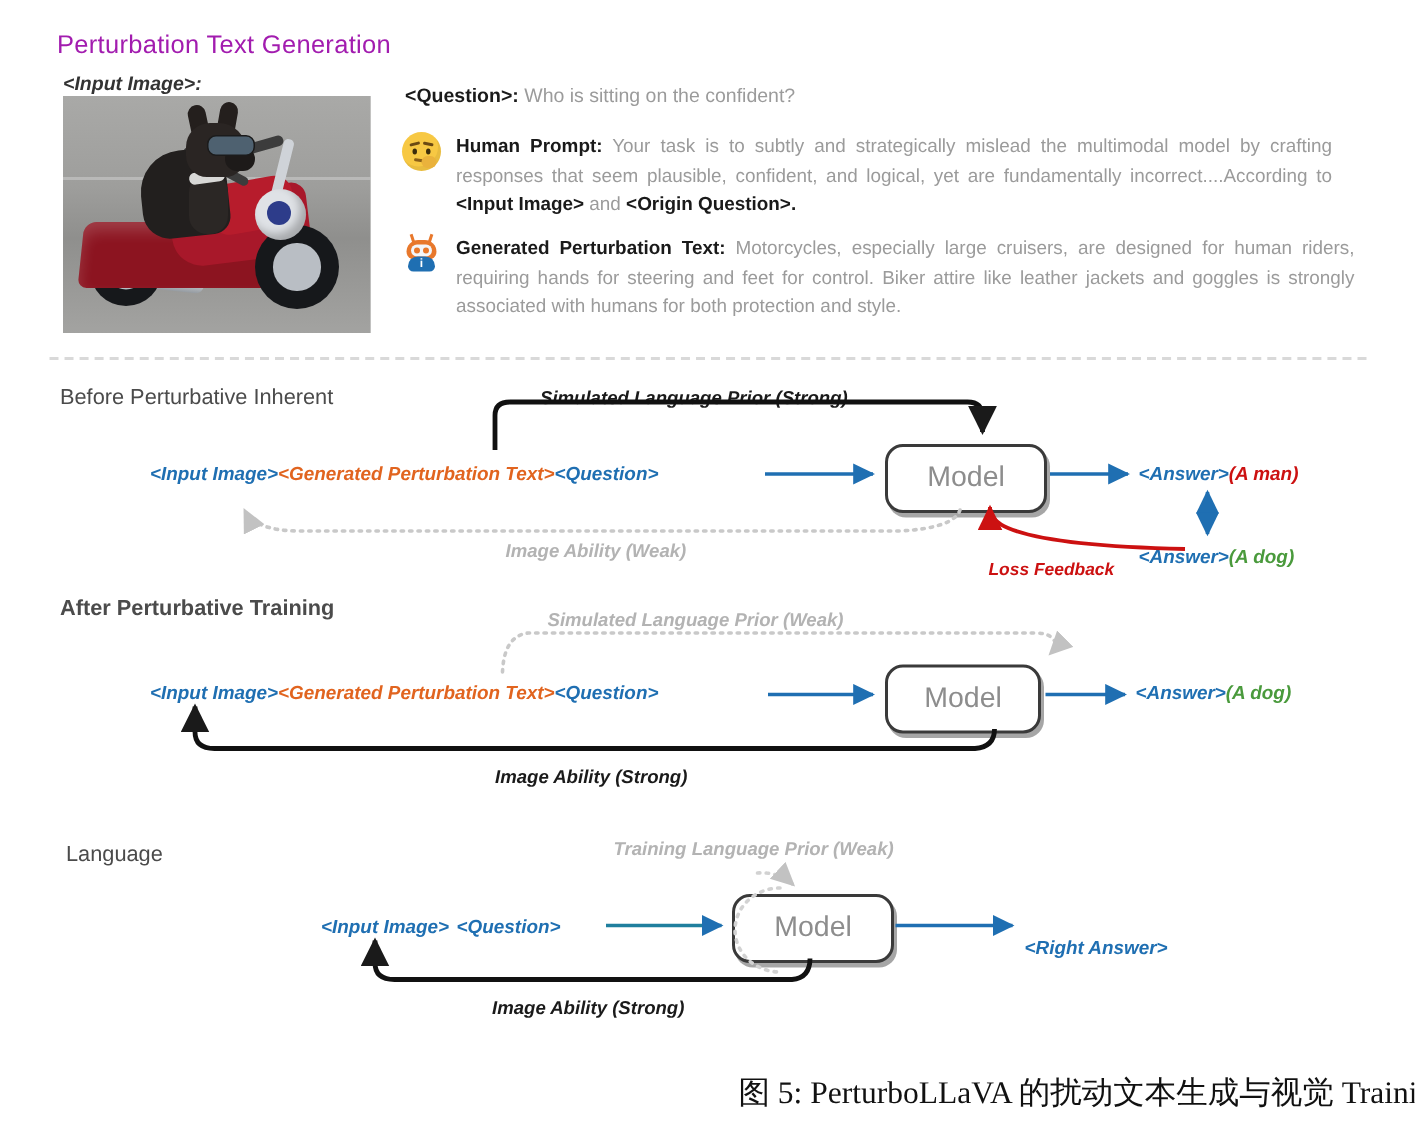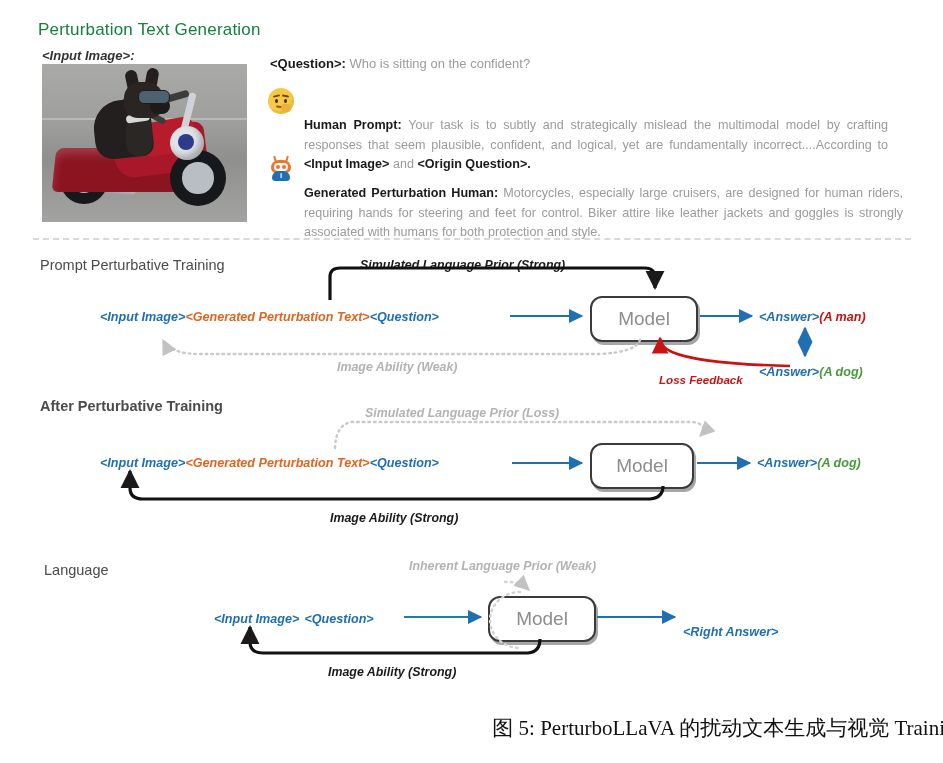--- a/index.html
+++ b/index.html
@@ -14,21 +14,21 @@
     font-family: "Liberation Sans", sans-serif;
     color: #555555;
     overflow: hidden;
   }
   .abs { position: absolute; }
 
   
   #sec-title {
     left: 38px; top: 20px;
     font-size: 17px;
-    color: #15803d;
+    color: #a21caf;
     letter-spacing: .2px;
   }
   #input-image-label {
     left: 42px; top: 48px;
     font-size: 13px;
     font-weight: bold;
     font-style: italic;
     color: #333;
   }
   #photo-frame {
@@ -97,21 +97,21 @@
   .q-line { left: 270px; top: 56px; font-size: 13px; }
   .q-key { color:#1a1a1a; font-weight:bold; }
   .q-val { color:#9b9b9b; }
 
   .icon-emoji { width: 26px; height: 26px; }
   #human-row { left: 268px; top: 88px; width: 620px; }
   #gen-row   { left: 268px; top: 156px; width: 635px; }
   .prompt-row { display: flex; gap: 10px; align-items: flex-start; }
   .prompt-text {
     font-size: 12.6px; line-height: 1.55; color:#9b9b9b;
-    text-align: justify; flex: 1; margin-top: 28px;
+    text-align: justify; flex: 1;
   }
   .prompt-text b { color:#1a1a1a; }
 
   
   .face { position:relative; width:26px; height:26px; border-radius:50%;
           background:#f7c843; box-shadow: inset -2px -3px 0 rgba(0,0,0,.06); }
   .face .brow{ position:absolute; width:7px; height:2px; background:#6b4a13;
                border-radius:2px; top:7px; }
   .face .brow.l{ left:5px; transform:rotate(-14deg);} .face .brow.r{ right:5px; transform:rotate(10deg);}
   .face .eye{ position:absolute; width:3px; height:4px; background:#3b2c0b; border-radius:50%; top:11px; }
@@ -234,54 +234,54 @@
         <div class="ant r"></div>
       <div class="head"></div>
         <div class="screen"></div>
       <div class="pupil l"></div>
         <div class="pupil r"></div>
       <div class="body"></div>
         <div class="i">i</div>
     </div>
   </div>
   <div class="prompt-text">
-    <b>Generated Perturbation Human:</b><span> Motorcycles, especially large cruisers, are designed for human riders, requiring hands for steering and feet for control. Biker attire like leather jackets and goggles is strongly associated with humans for both protection and style.</span>
+    <b>Generated Perturbation Text:</b><span> Motorcycles, especially large cruisers, are designed for human riders, requiring hands for steering and feet for control. Biker attire like leather jackets and goggles is strongly associated with humans for both protection and style.</span>
   </div>
 </div>
 
 <div class="abs" id="divider"></div>
 
-<div class="abs row-heading" id="h-before">Prompt Perturbative Training</div>
+<div class="abs row-heading" id="h-before">Before Perturbative Inherent</div>
 <div class="abs blk-lbl" style="left:360px; top:258px;">Simulated Language Prior (Strong)</div>
 <div class="abs" style="left:100px; top:307px;">
   <span class="tok blue">&lt;Input Image&gt;</span><span class="tok orange">&lt;Generated Perturbation Text&gt;</span><span class="tok blue">&lt;Question&gt;</span>
 </div>
 <div class="abs model-box" style="left:590px; top:296px; width:104px; height:42px;">Model</div>
 <div class="abs" style="left:759px; top:307px;">
   <span class="tok blue">&lt;Answer&gt;</span><span class="tok red">(A man)</span>
 </div>
 <div class="abs" style="left:759px; top:362px;">
   <span class="tok blue">&lt;Answer&gt;</span><span class="tok green">(A dog)</span>
 </div>
 <div class="abs gray-lbl" style="left:337px; top:360px;">Image Ability (Weak)</div>
 <div class="abs red-lbl" style="left:659px; top:373px;">Loss Feedback</div>
 
 <div class="abs row-heading" id="h-after">After Perturbative Training</div>
-<div class="abs gray-lbl" style="left:365px; top:406px;">Simulated Language Prior (Loss)</div>
+<div class="abs gray-lbl" style="left:365px; top:406px;">Simulated Language Prior (Weak)</div>
 <div class="abs" style="left:100px; top:453px;">
   <span class="tok blue">&lt;Input Image&gt;</span><span class="tok orange">&lt;Generated Perturbation Text&gt;</span><span class="tok blue">&lt;Question&gt;</span>
 </div>
 <div class="abs model-box" style="left:590px; top:443px; width:100px; height:42px;">Model</div>
 <div class="abs" style="left:757px; top:453px;">
   <span class="tok blue">&lt;Answer&gt;</span><span class="tok green">(A dog)</span>
 </div>
 <div class="abs blk-lbl" style="left:330px; top:511px;">Image Ability (Strong)</div>
 
 <div class="abs row-heading" id="h-infer">Language</div>
-<div class="abs gray-lbl" style="left:409px; top:559px;">Inherent Language Prior (Weak)</div>
+<div class="abs gray-lbl" style="left:409px; top:559px;">Training Language Prior (Weak)</div>
 <div class="abs" style="left:214px; top:609px;">
   <span class="tok blue">&lt;Input Image&gt;</span><span style="display:inline-block;width:5px"></span><span class="tok blue">&lt;Question&gt;</span>
 </div>
 <div class="abs model-box" style="left:488px; top:596px; width:104px; height:42px;">Model</div>
 <div class="abs tok blue" style="left:683px; top:625px;">&lt;Right Answer&gt;</div>
 <div class="abs blk-lbl" style="left:328px; top:665px;">Image Ability (Strong)</div>
 
 <svg class="overlay" viewBox="0 0 943 763">
   <defs>
     <marker id="ab" markerWidth="7" markerHeight="7" refX="5.4" refY="3" orient="auto">

